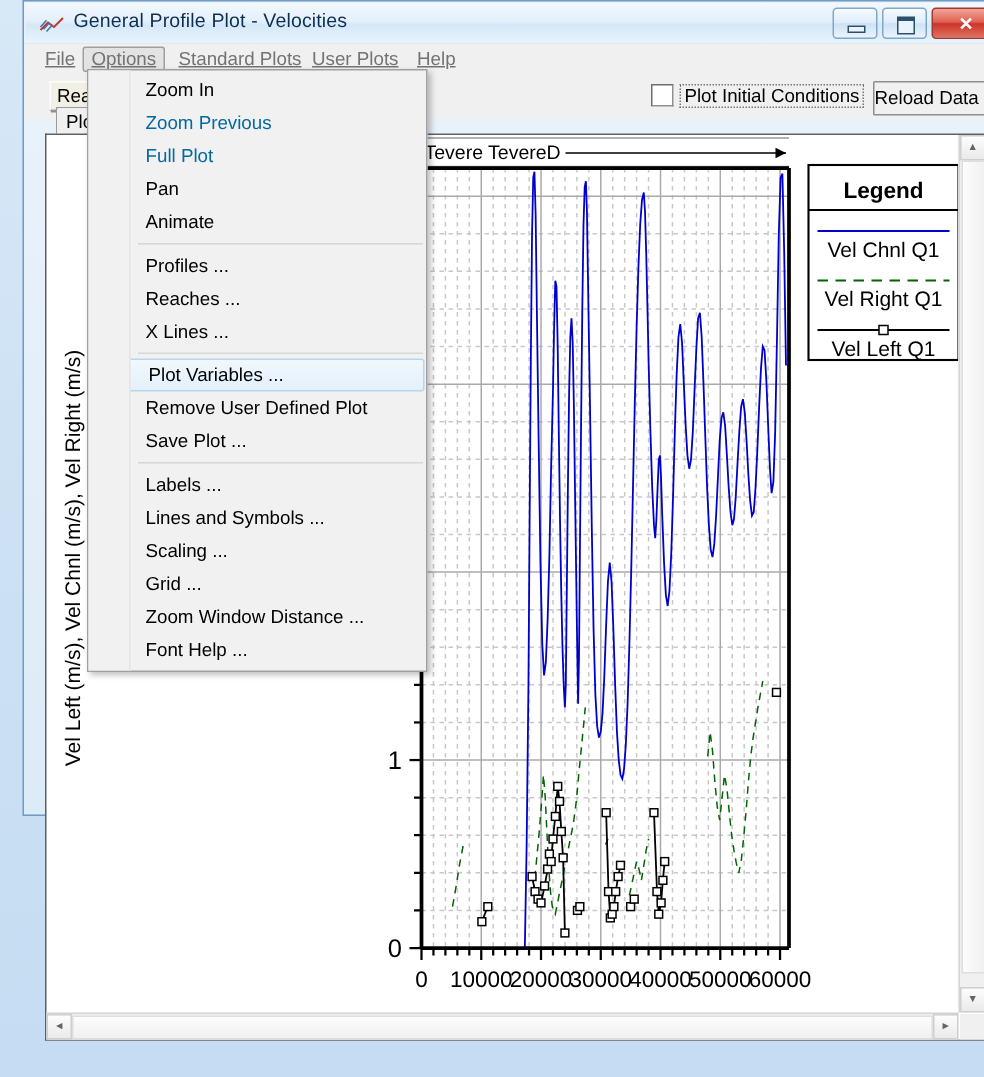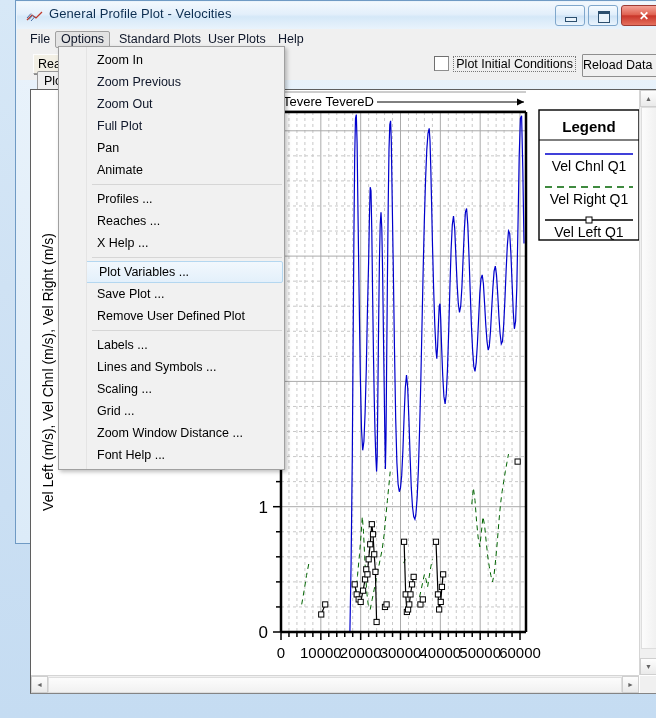--- a/index.html
+++ b/index.html
@@ -64,22 +64,22 @@
   }
 
   
   .menubar {
     position: absolute; left: 1px; top: 28px; width: 654px; height: 21px;
     background: #f0f0f0;
     border-bottom: 1px solid #dcdcdc;
   }
   .menu-item {
     position: absolute; top: 2px; height: 17px; line-height: 17px;
-    padding: 0 6px; font-size: 12.5px; color: #0f172a;
-    white-space: nowrap; cursor: default;
+    padding: 0 6px; font-size: 12.5px; color: #737373;
+    white-space: nowrap; cursor: default; text-decoration: underline;
   }
   .menu-item.active {
     background: #e3e3e3;
     border: 1px solid #a0a0a0;
     border-radius: 2px;
     padding: 0 5px; height: 15px; line-height: 15px; top: 2px;
   }
 
   
   .toolstrip {
@@ -190,21 +190,21 @@
     z-index: 50;
   }
   .dd-item {
     height: 22px; line-height: 22px;
     padding-left: 38px;
     font-size: 12.5px; color: #000;
     white-space: nowrap;
     cursor: default;
     box-sizing: border-box;
   }
-  .dd-item.disabled { color: #0f172a; }
+  .dd-item.disabled { color: #0369a1; }
   .dd-item.hover {
     background: linear-gradient(180deg,#f2f8fd,#e3f0fb);
     border: 1px solid #b4d7f0;
     border-radius: 2px;
     margin: 0 1px;
     height: 22px; line-height: 20px;
   }
   .dd-sep {
     height: 1px; background: #d6d6d6;
     margin: 3px 2px 3px 33px;
@@ -491,32 +491,31 @@
           <span>►</span>
         </div>
       </div>
       <div class="sb-corner"></div>
     </div>
 
     <div class="dropdown" id="dropdown">
       <div class="dd-gutter"></div>
     <div class="dd-item">Zoom In</div>
         <div class="dd-item disabled">Zoom Previous</div>
-        <div class="dd-item disabled">Zoom Out</div>
         <div class="dd-item disabled">Full Plot</div>
         <div class="dd-item">Pan</div>
         <div class="dd-item">Animate</div>
         <div class="dd-sep"></div>
         <div class="dd-item">Profiles ...</div>
         <div class="dd-item">Reaches ...</div>
-        <div class="dd-item">X Help ...</div>
+        <div class="dd-item">X Lines ...</div>
         <div class="dd-sep"></div>
         <div class="dd-item hover">Plot Variables ...</div>
+        <div class="dd-item">Remove User Defined Plot</div>
         <div class="dd-item">Save Plot ...</div>
-        <div class="dd-item">Remove User Defined Plot</div>
         <div class="dd-sep"></div>
         <div class="dd-item">Labels ...</div>
         <div class="dd-item">Lines and Symbols ...</div>
         <div class="dd-item">Scaling ...</div>
         <div class="dd-item">Grid ...</div>
         <div class="dd-item">Zoom Window Distance ...</div>
         <div class="dd-item">Font Help ...</div>
       </div>
 
   </div>

